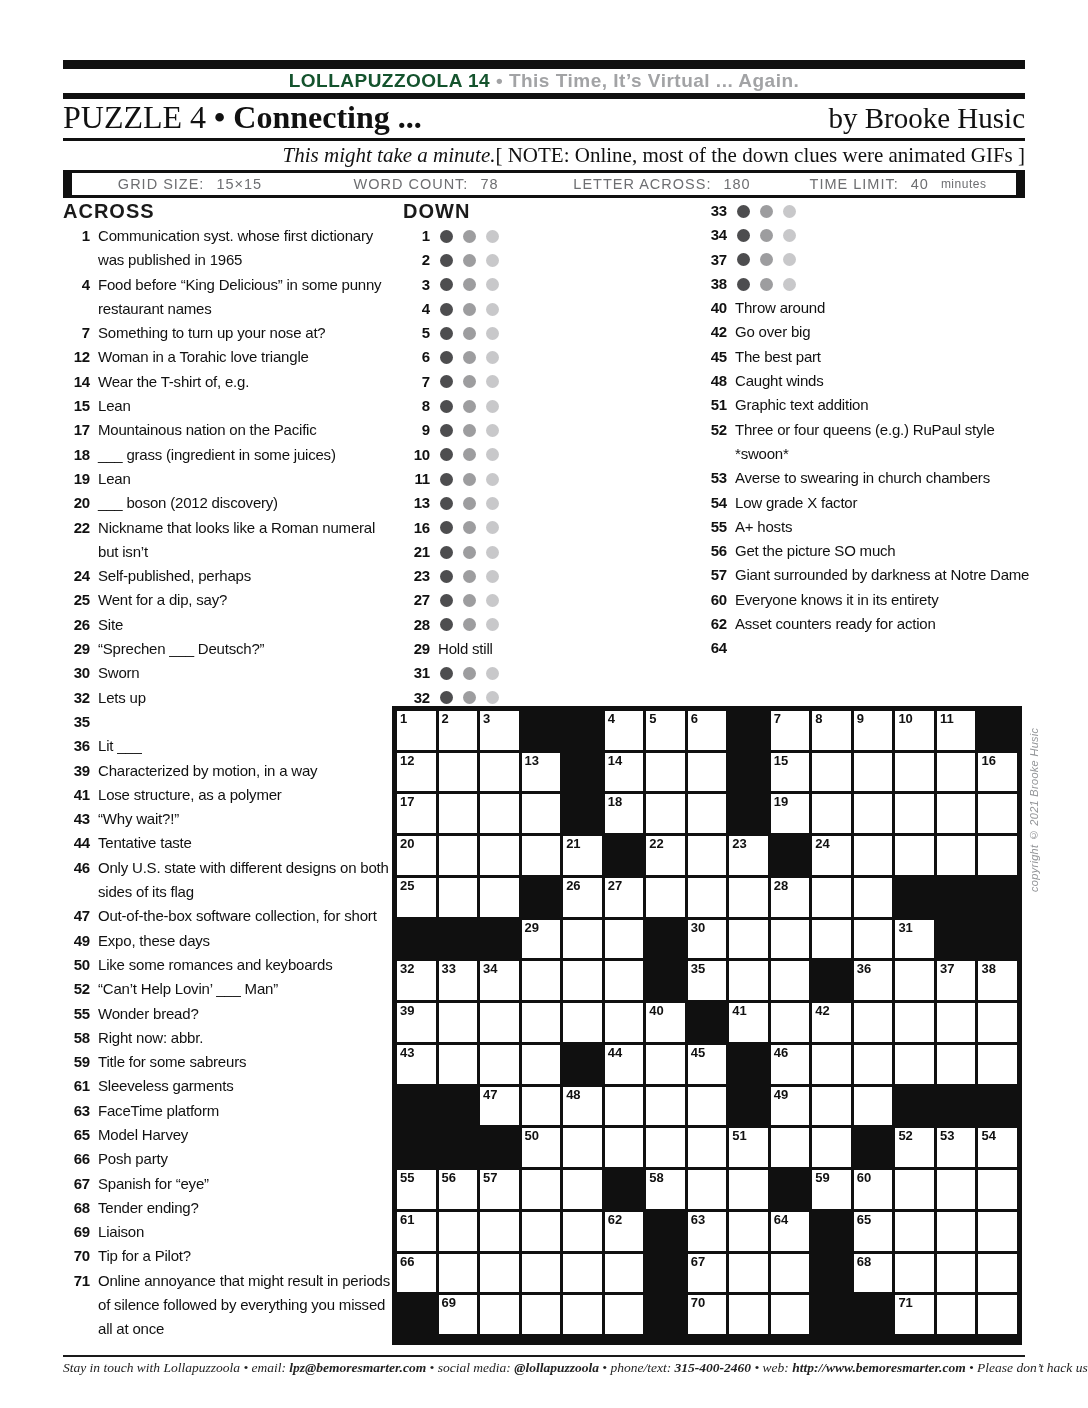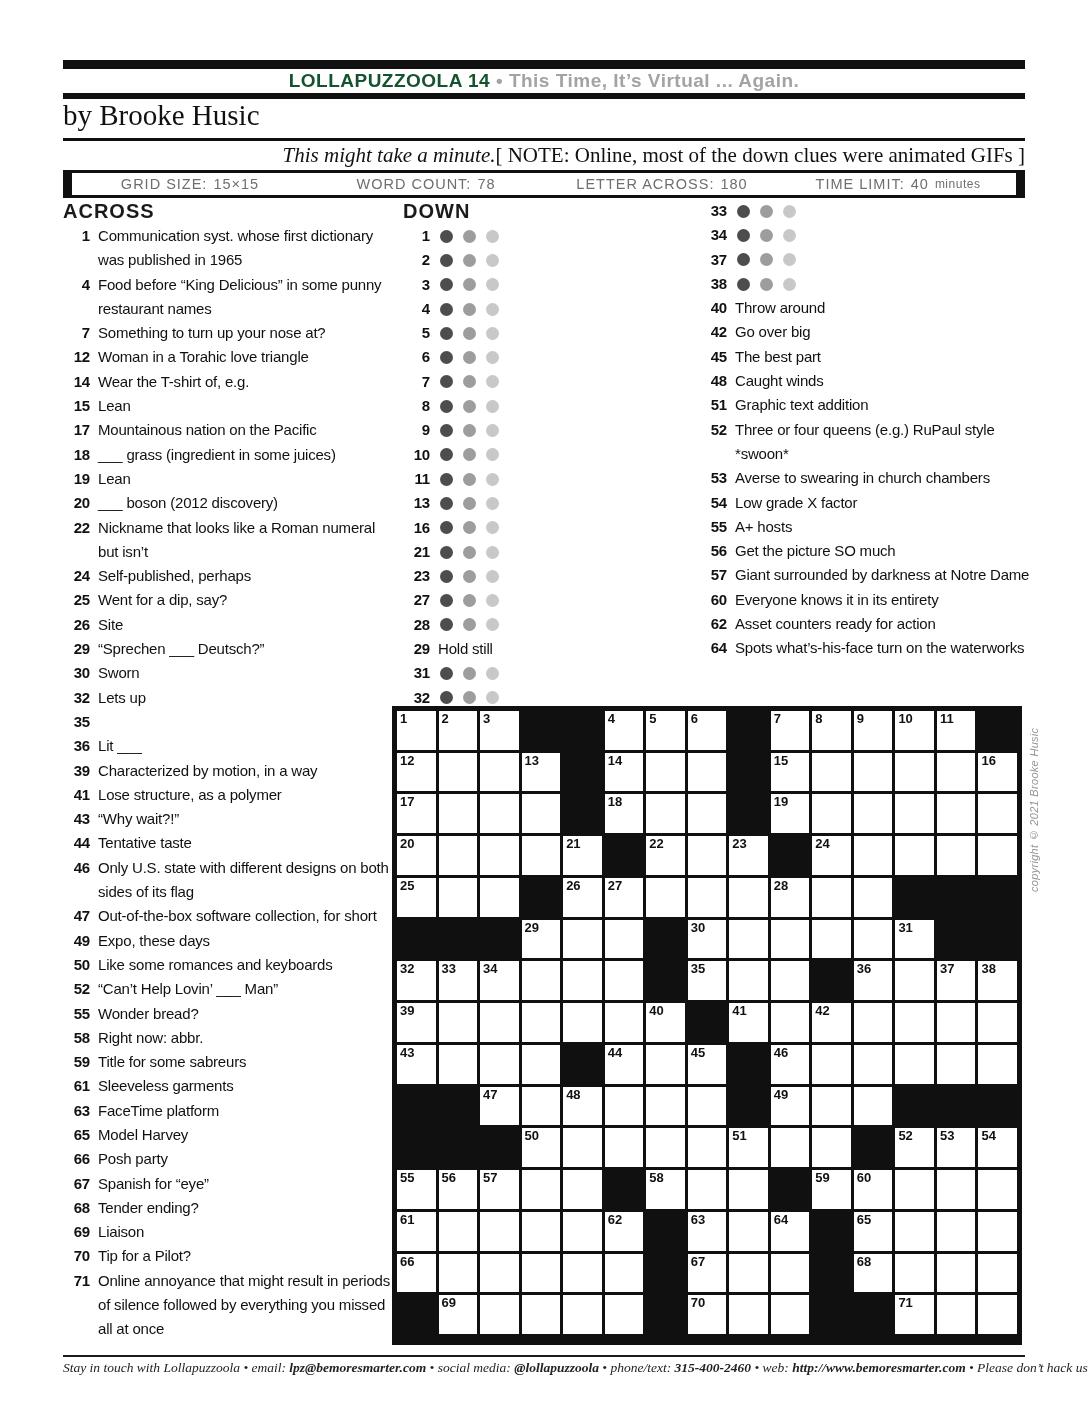--- a/index.html
+++ b/index.html
@@ -26,21 +26,21 @@
   #title-row .byline { font-size:29px; }
 
   #note-row { position:absolute; left:63px; top:143px; width:962px;
     font-family:"Liberation Serif", serif; font-size:21px; display:flex; justify-content:flex-end; }
   #note-row .tease { font-style:italic; }
 
   #stats-bar { position:absolute; left:63px; top:170px; width:962px; height:28px;
     border-top:3px solid #101010; border-bottom:3px solid #101010; display:flex; align-items:stretch; }
   #stats-bar .cap { width:9px; background:#101010; }
   #stats-bar .stats-items { flex:1; display:flex; }
-  .stat { flex:1; display:flex; justify-content:center; align-items:center; gap:6px;
+  .stat { flex:1; display:flex; justify-content:center; align-items:center; gap:12px;
     color:#6d6e71; font-size:14.5px; letter-spacing:1px; white-space:nowrap; }
   .stat .unit { font-size:12px; letter-spacing:.5px; }
 
   .clue-col { position:absolute; top:199px; }
   #across-col { left:63px; width:330px; }
   #down-col { left:403px; width:285px; }
   #down-col2 { left:700px; width:330px; }
   .col-heading { font-size:20px; font-weight:bold; letter-spacing:1px; line-height:25px; color:#1a1a1a; }
   .clue { display:flex; font-size:15px; line-height:24.3px; letter-spacing:-.2px; }
   .clue .num { width:27px; min-width:27px; text-align:right; font-weight:bold; }
@@ -71,20 +71,23 @@
 
   <div id="top-bar" class="bar"></div>
 
   <div id="event-line">
     <span class="ev-title">LOLLAPUZZOOLA 14</span><span class="ev-sub"> • This Time, It’s Virtual ... Again.</span>
   </div>
 
   <div id="rule1" class="bar"></div>
 
   <div id="title-row">
+    <span>
+      <span class="pz-label">PUZZLE 4</span><span class="pz-name">• Connecting ...</span>
+    </span>
     <span class="byline">by Brooke Husic</span>
   </div>
 
   <div id="rule2" class="bar"></div>
 
   <div id="note-row">
     <span class="tease">This might take a minute.</span>
     <span class="gif-note">[ NOTE: Online, most of the down clues were animated GIFs ]</span>
   </div>
 
@@ -520,21 +523,20 @@
         <div class="clue">
           <span class="num">60</span>
           <span class="ctext">Everyone knows it in its entirety</span>
         </div>
         <div class="clue">
           <span class="num">62</span>
           <span class="ctext">Asset counters ready for action</span>
         </div>
         <div class="clue">
           <span class="num">64</span>
-          <span class="ctext">Spots what’s-his-face turn on the waterworks</span>
         </div>
       </div>
   </div>
 
   <div id="grid">
       <div class="cell">
         <span class="cnum">1</span>
       </div>
       <div class="cell">
         <span class="cnum">2</span>

